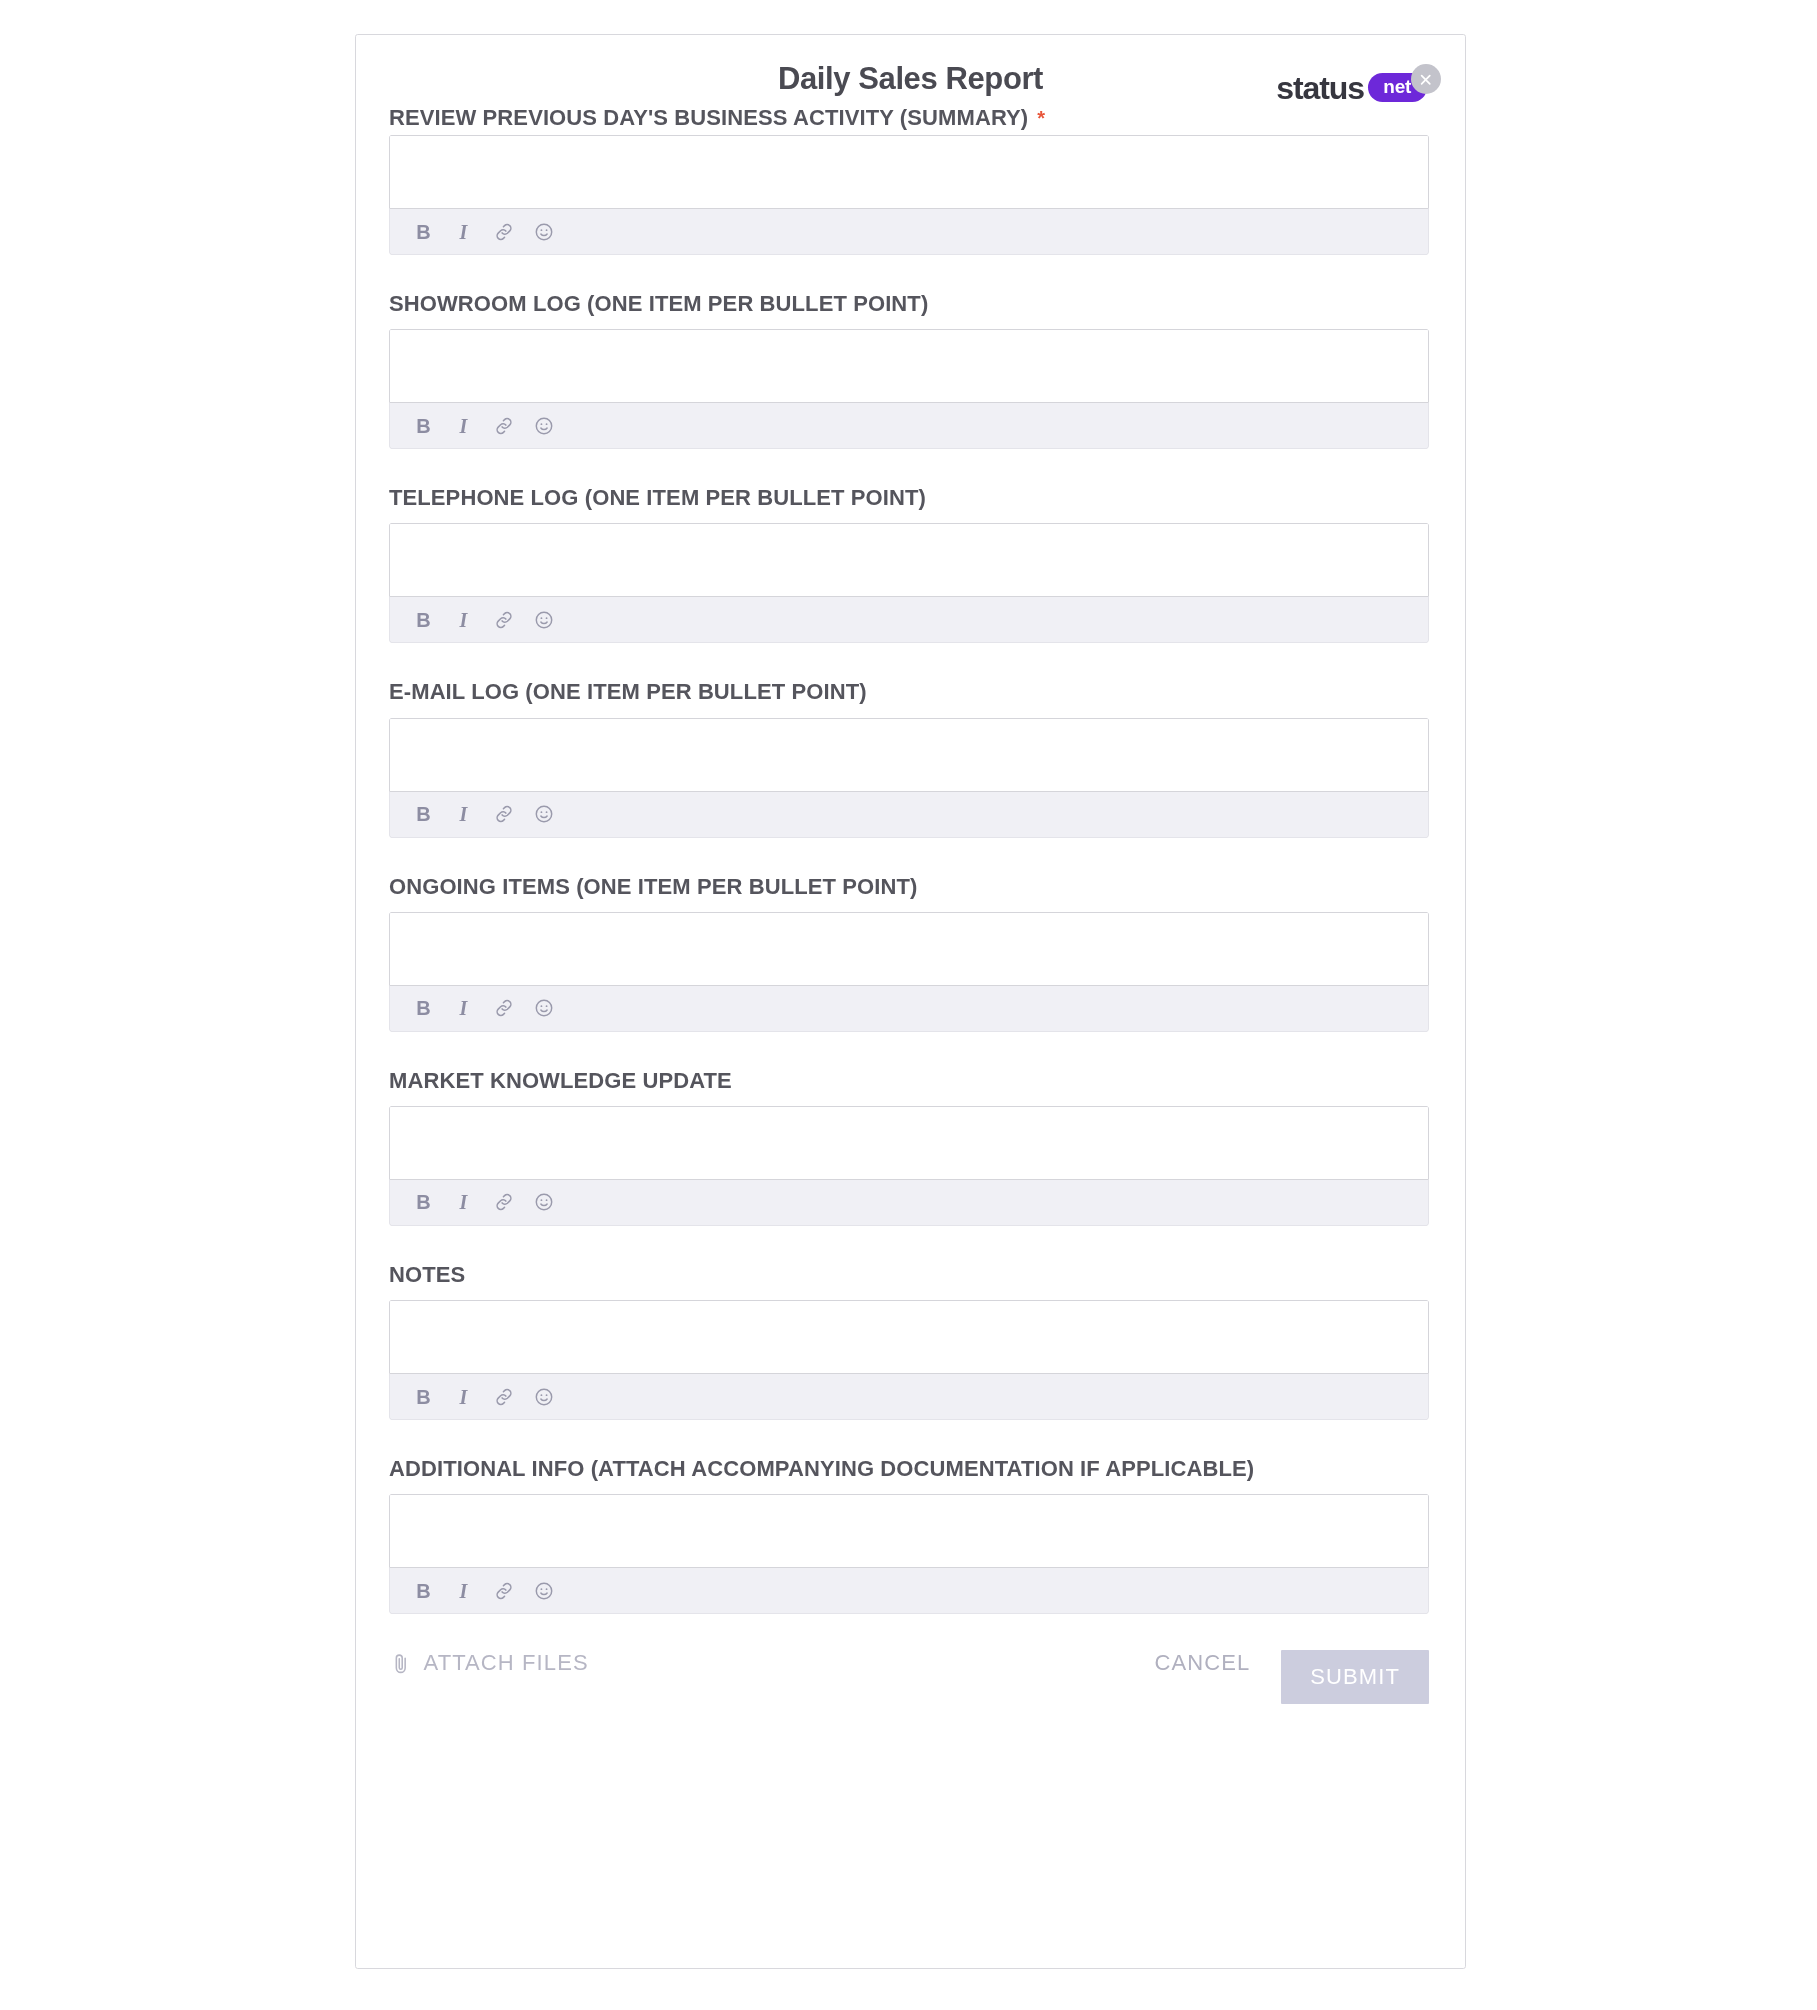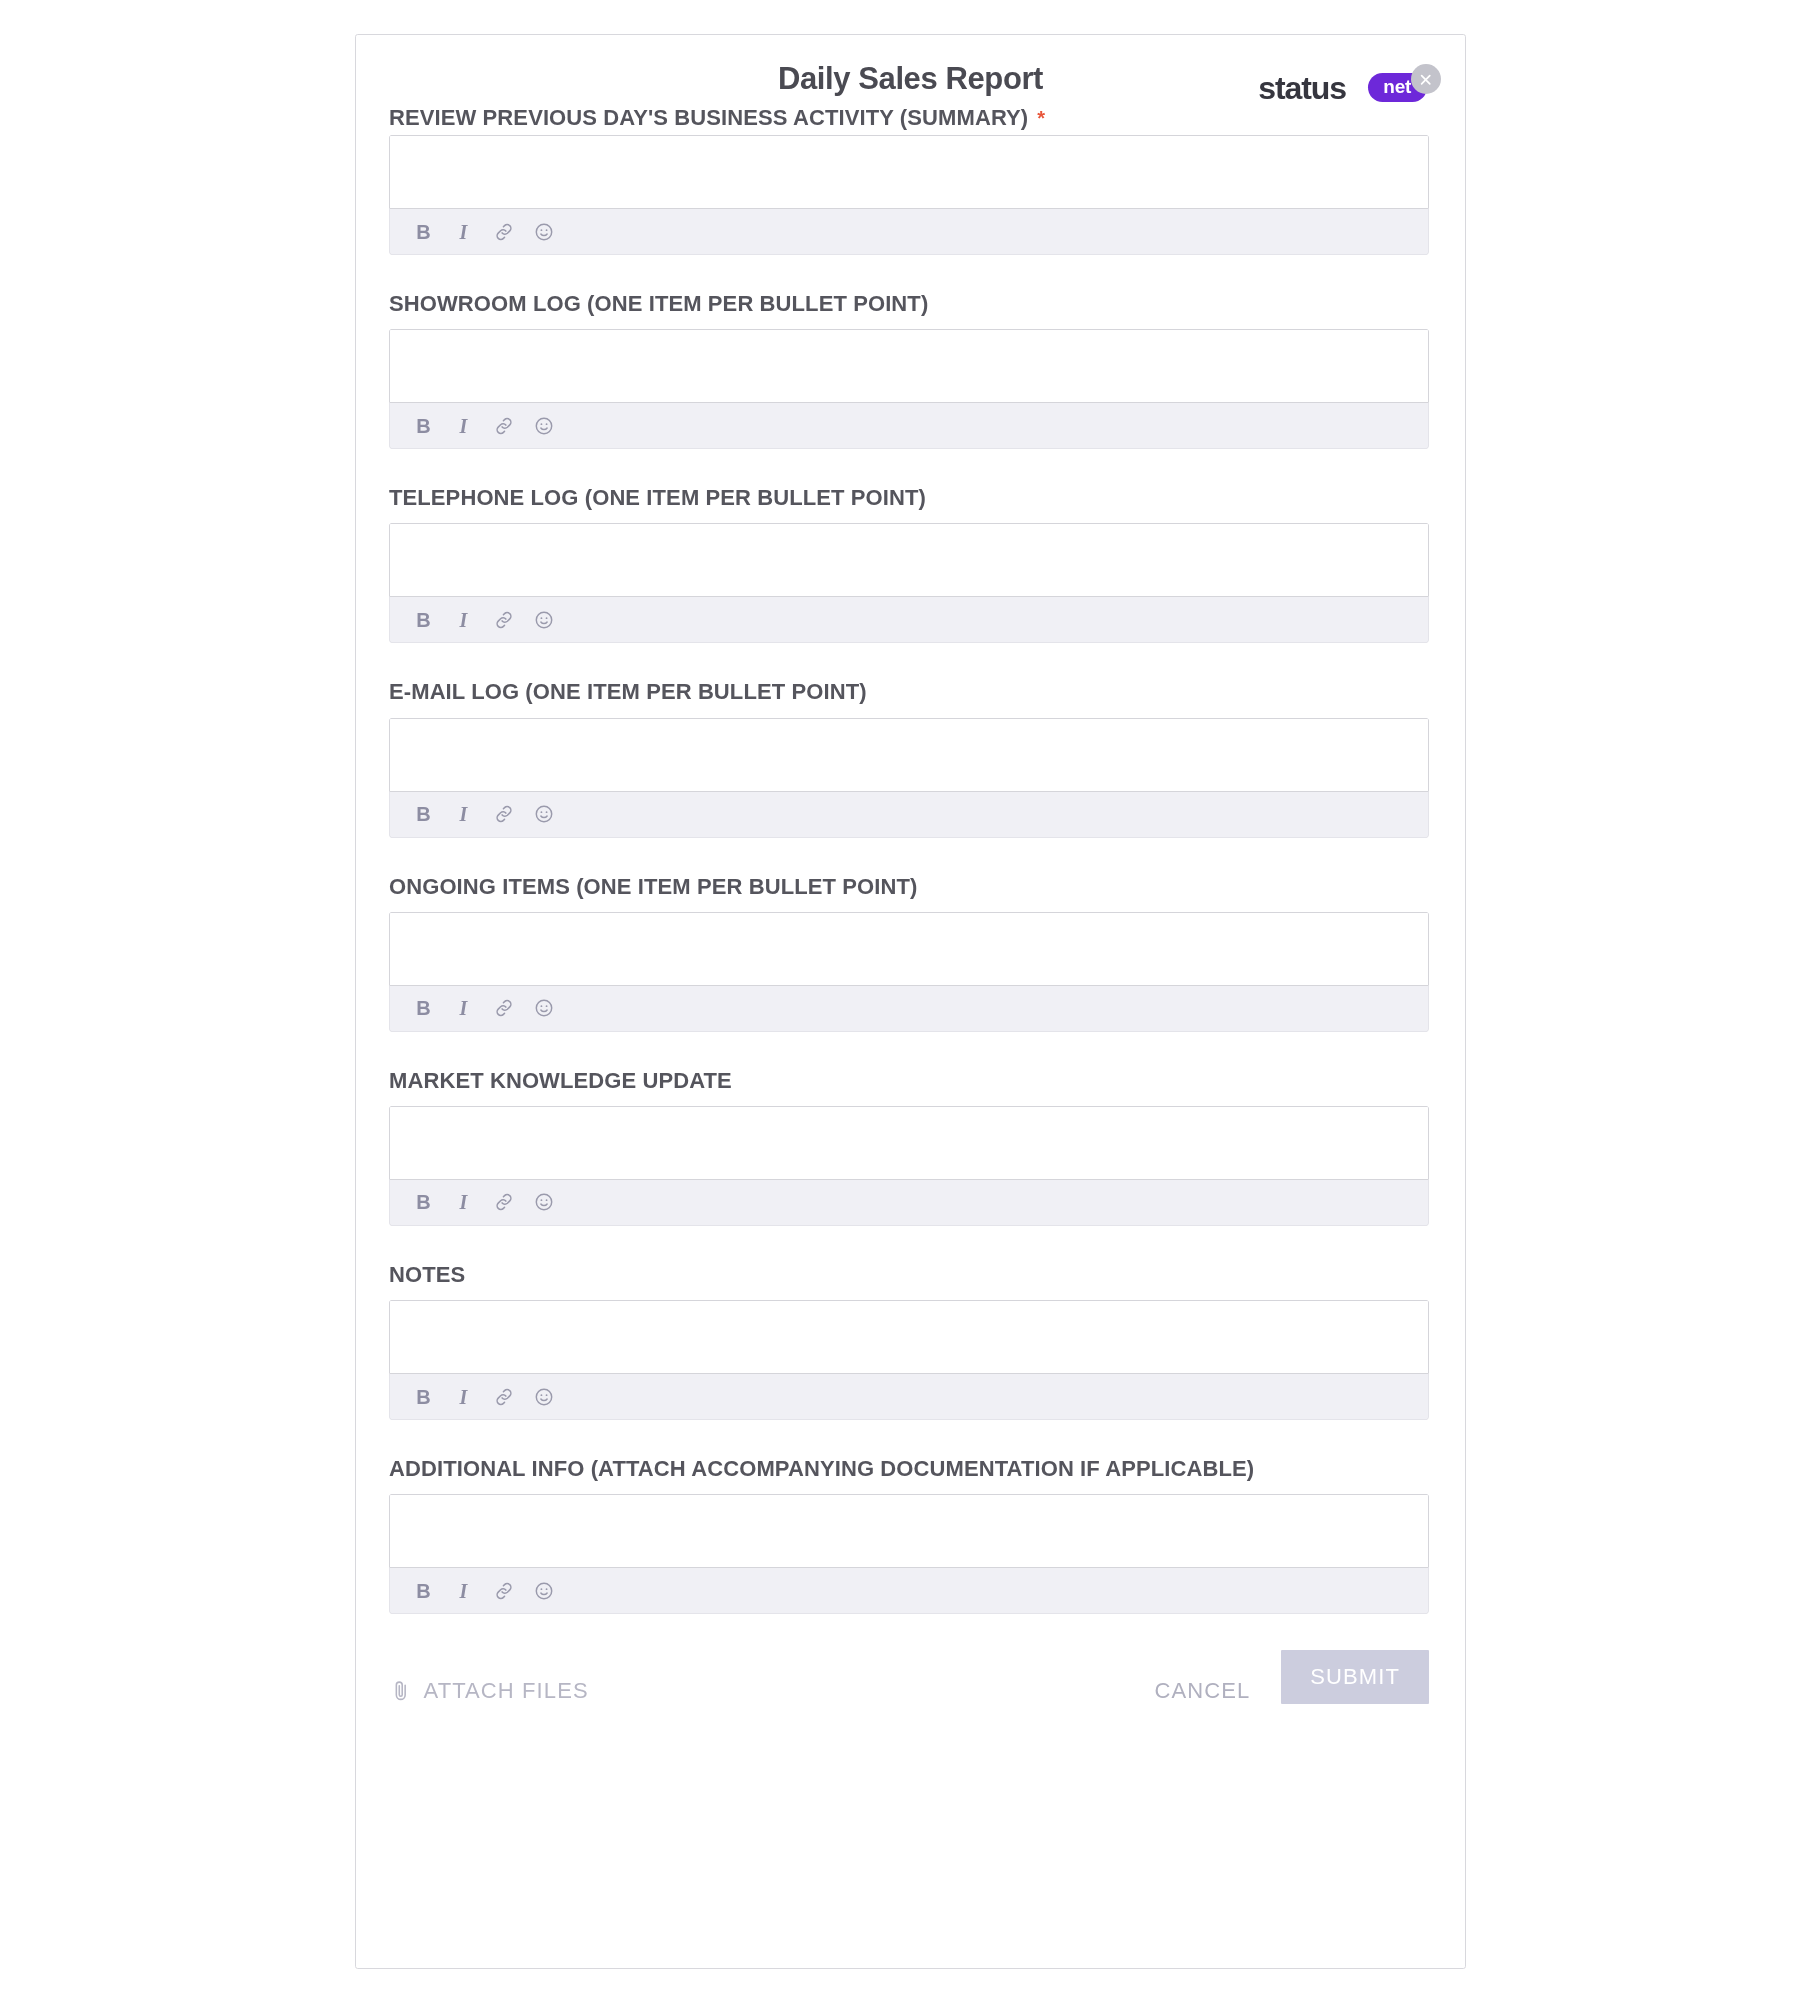--- a/index.html
+++ b/index.html
@@ -78,21 +78,21 @@
     font-weight: bold;
   }
 
   
   .brand {
     position: absolute;
     right: 5.4px;
     top: 14.5px;
     display: flex;
     align-items: center;
-    gap: 22px;
+    gap: 4px;
   }
   .brand-word {
     font-size: 32px;
     font-weight: bold;
     color: #36363f;
     letter-spacing: -1.1px;
     line-height: 1;
   }
   .brand-pill {
     background: #6d28d9;
@@ -203,21 +203,21 @@
     margin-top: 56px;
     font-size: 19px;
     color: #b9b9c6;
     letter-spacing: 0.1px;
     line-height: 1.3;
   }
 
   .footer-actions {
     margin-top: 36px;
     display: flex;
-    align-items: flex-end;
+    align-items: flex-start;
     width: 1040px;
   }
 
   .attach {
     display: flex;
     align-items: center;
     gap: 11px;
     cursor: pointer;
     background: none;
     border: none;

